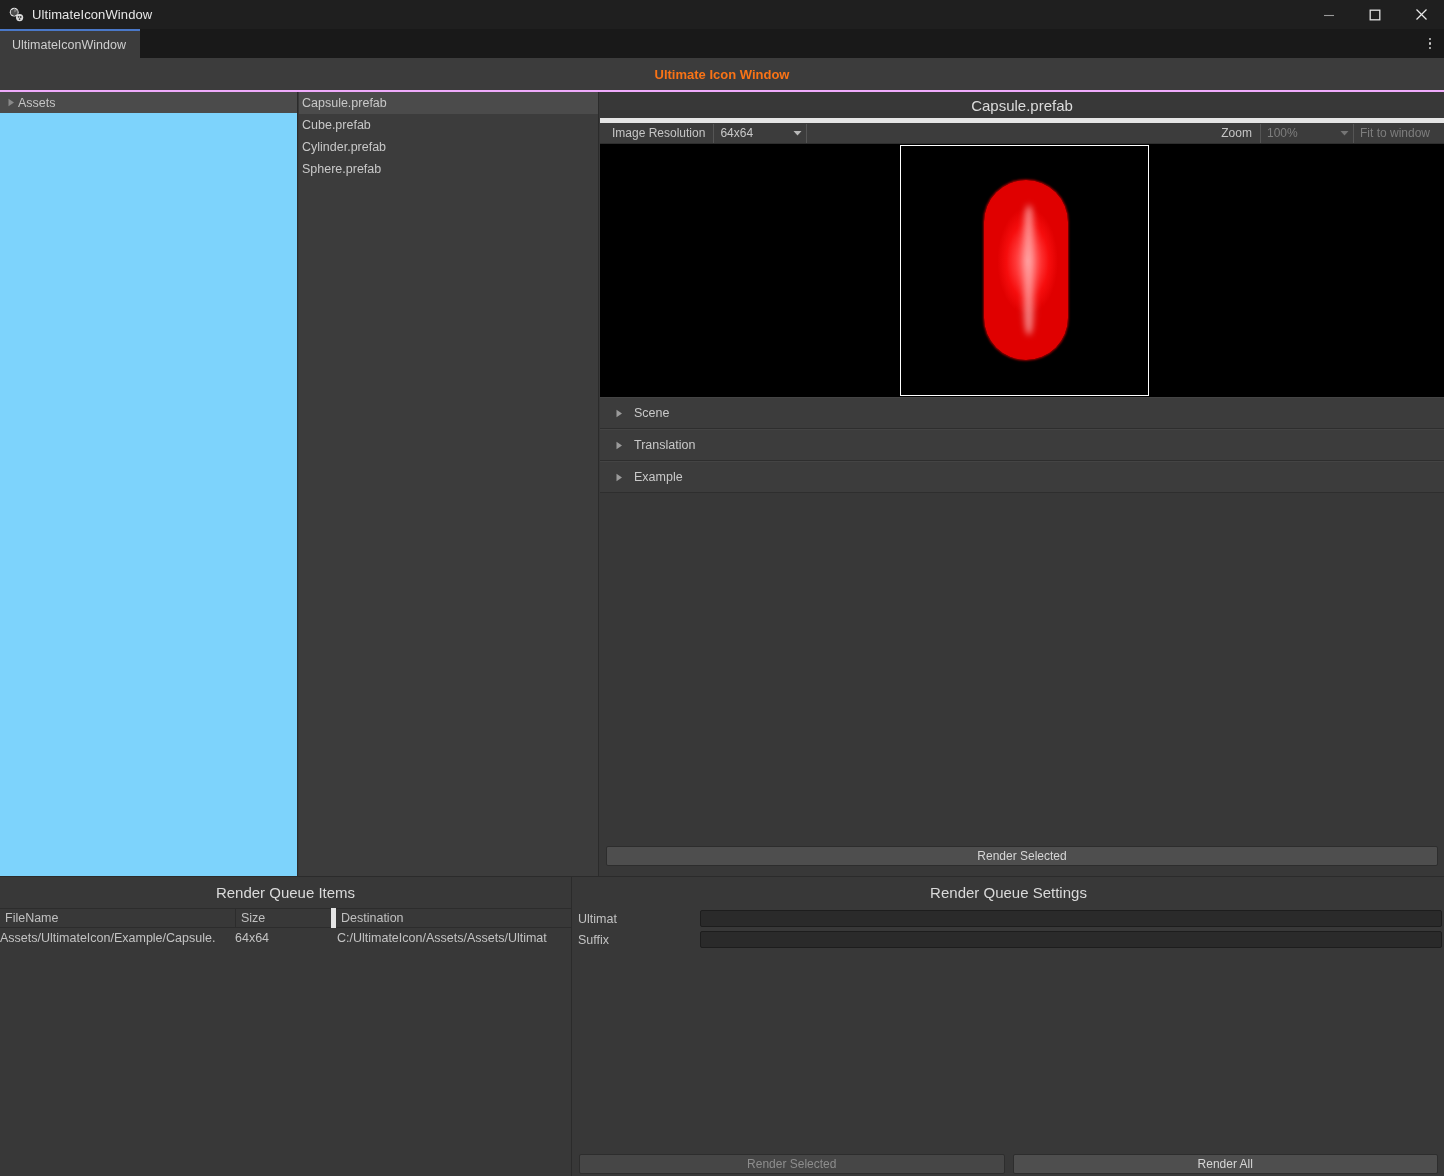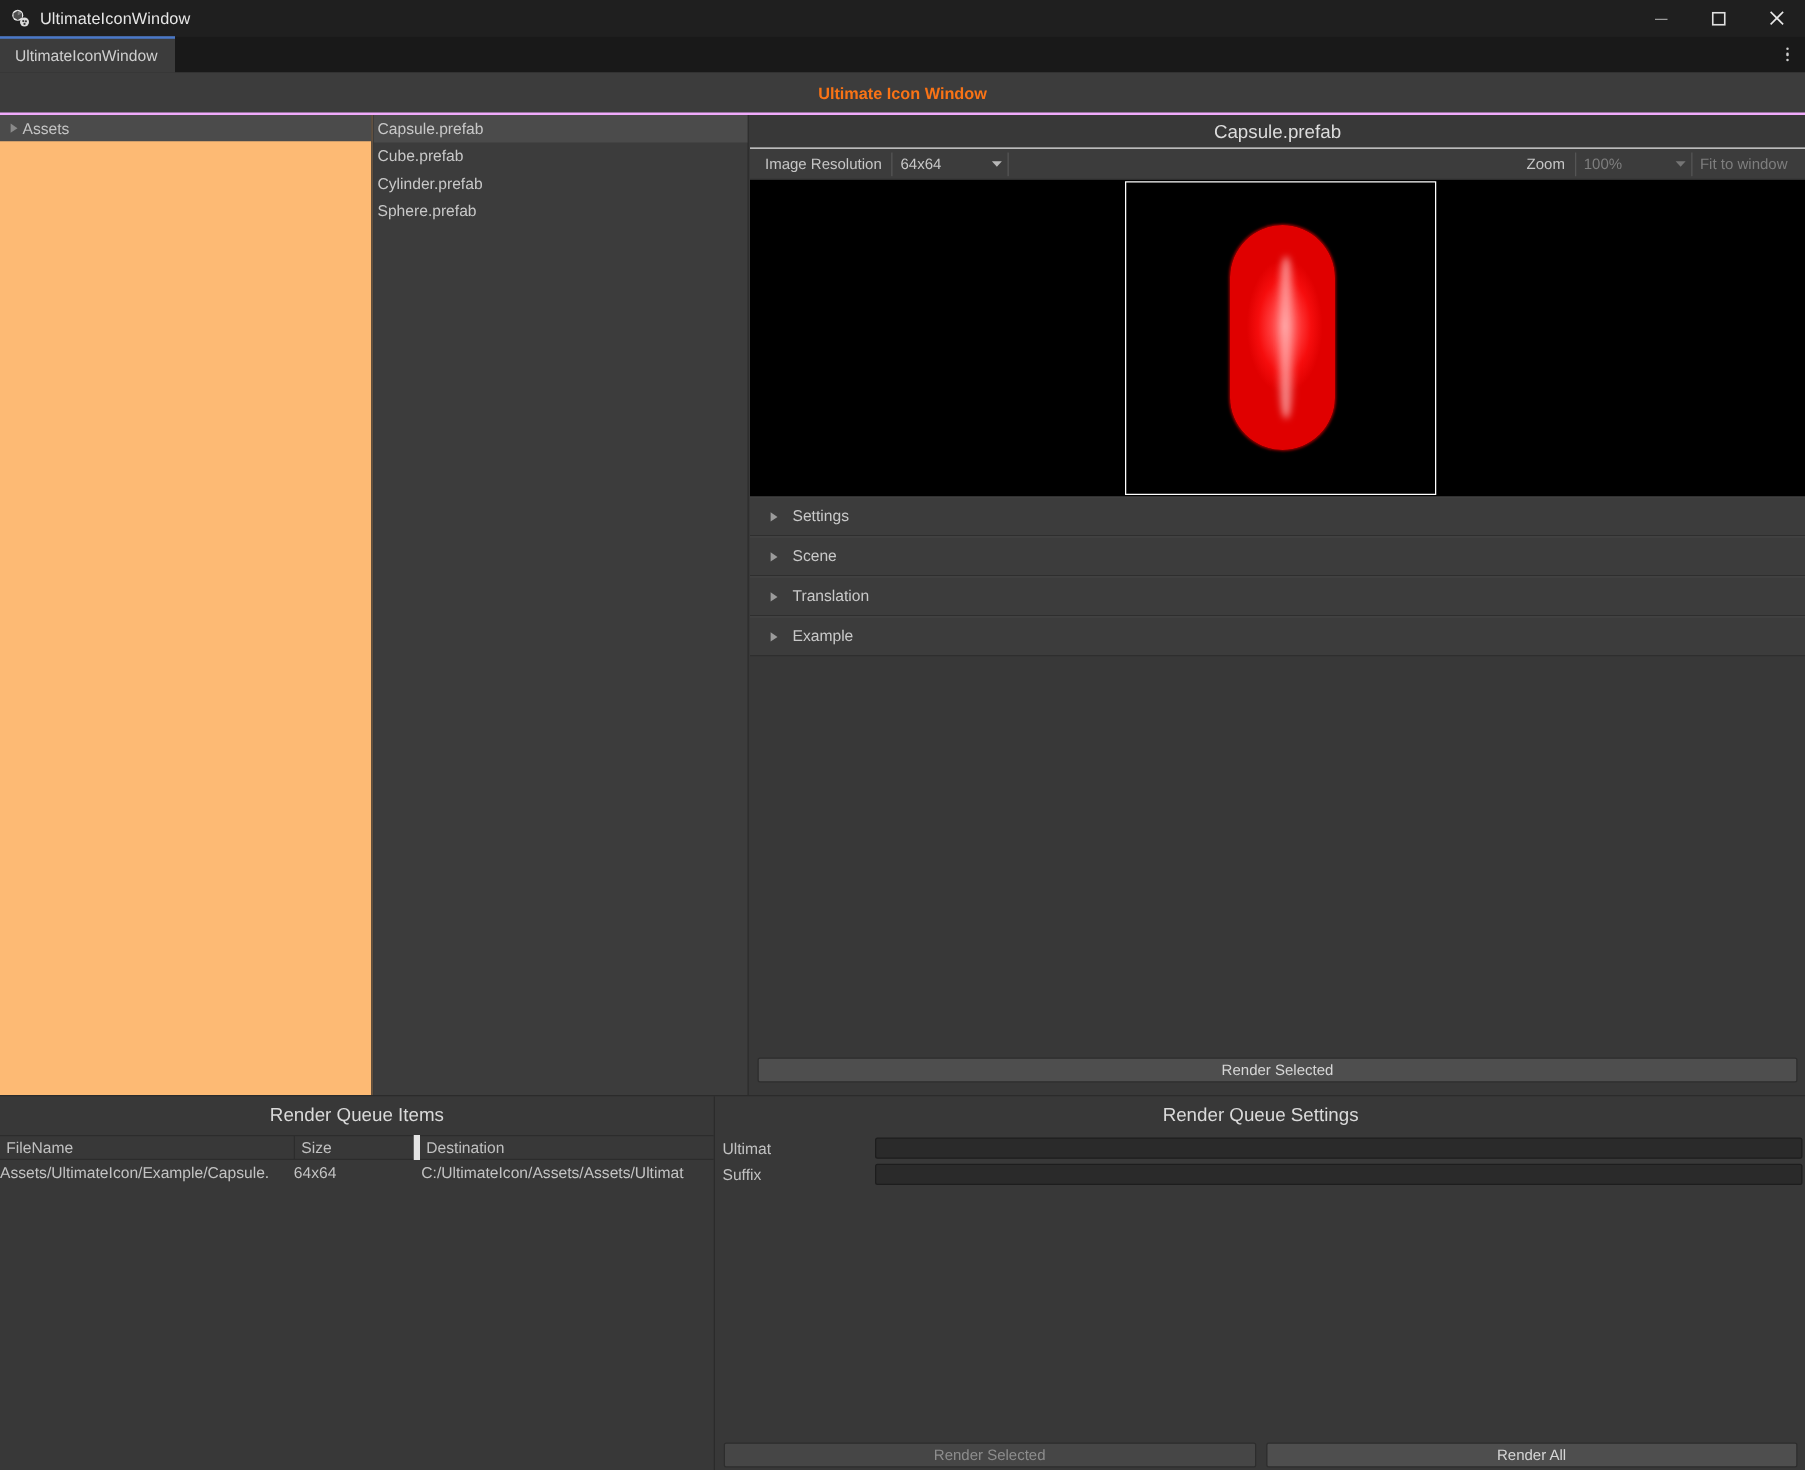--- a/index.html
+++ b/index.html
@@ -65,21 +65,21 @@
 
   
   .body-area {
     position: absolute; left: 0; top: 92px; width: 1444px; height: 784px;
     background: #383838;
   }
 
   
   .tree-panel {
     position: absolute; left: 0; top: 0; width: 298px; height: 784px;
-    background: #fdba74;
+    background: #7dd3fc;
     border-right: 1px solid #2b2b2b;
   }
   .tree-row {
     height: 21px; display: flex; align-items: center;
     padding-left: 4px; color: #c4c4c4; font-size: 12.5px;
   }
   .tree-row.selected { background: #4b4b4b; }
   .tri {
     width: 14px; height: 14px; display: flex; align-items: center; justify-content: center;
     flex: 0 0 auto;
@@ -102,21 +102,21 @@
   .insp {
     position: absolute; left: 600px; top: 0; width: 844px; height: 784px;
     background: #383838;
   }
   .insp-title {
     height: 26px; display: flex; align-items: center; justify-content: center;
     color: #dcdcdc; font-size: 15px;
   }
   .insp-toolbar {
     height: 26px; display: flex; align-items: center;
-    background: #3c3c3c; border-top: 1px solid #e5e5e5; border-bottom: 1px solid #2e2e2e;
+    background: #3c3c3c; border-top: 5px solid #e5e5e5; border-bottom: 1px solid #2e2e2e;
     padding: 0 6px; gap: 0;
   }
   .tb-label { color: #c6c6c6; font-size: 12px; padding: 0 8px 0 6px; white-space: nowrap; }
   .tb-label.dim { color: #7e7e7e; }
   .dropdown {
     height: 19px; min-width: 94px; display: flex; align-items: center;
     background: #3c3c3c; border-left: 1px solid #555; border-right: 1px solid #555;
     color: #c8c8c8; font-size: 12px; padding: 0 4px 0 6px; gap: 6px;
     justify-content: space-between;
   }
@@ -323,28 +323,20 @@
         <div class="capsule"></div>
       </div>
     </div>
 
     <div class="foldout">
       <span class="tri">
         <svg width="8" height="9" viewBox="0 0 8 9">
             <polygon points="1.5,0.8 7,4.5 1.5,8.2" fill="#9b9b9b"></polygon>
           </svg>
       </span>
-      <span>Settings</span>
-    </div>
-    <div class="foldout">
-      <span class="tri">
-        <svg width="8" height="9" viewBox="0 0 8 9">
-            <polygon points="1.5,0.8 7,4.5 1.5,8.2" fill="#9b9b9b"></polygon>
-          </svg>
-      </span>
       <span>Scene</span>
     </div>
     <div class="foldout">
       <span class="tri">
         <svg width="8" height="9" viewBox="0 0 8 9">
             <polygon points="1.5,0.8 7,4.5 1.5,8.2" fill="#9b9b9b"></polygon>
           </svg>
       </span>
       <span>Translation</span>
     </div>

